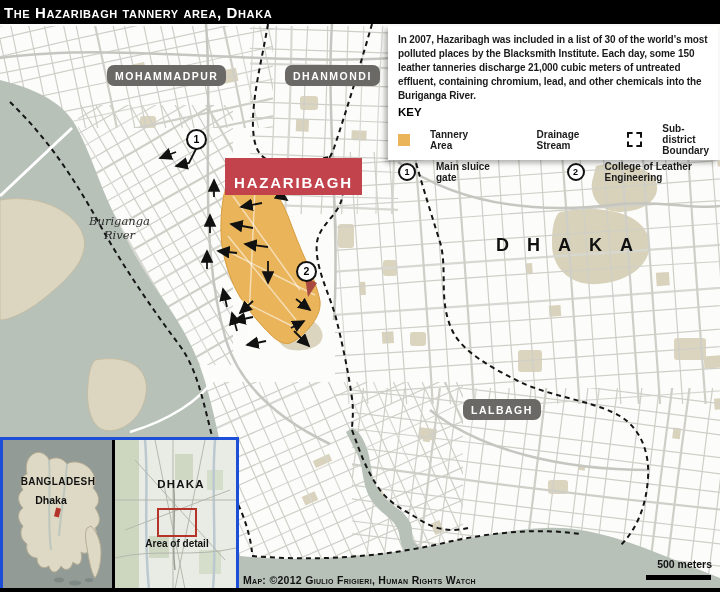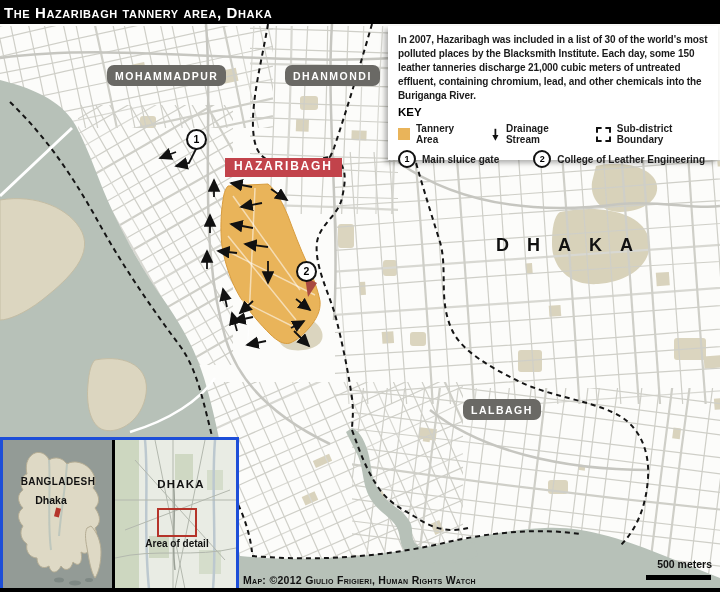--- a/index.html
+++ b/index.html
@@ -9,32 +9,32 @@
 
   
   .titlebar{position:absolute;left:0;top:0;width:720px;height:24px;background:#000;z-index:6;
             display:flex;align-items:center;box-sizing:border-box;padding-left:4px;}
   .titlebar .t{color:#fff;font-weight:700;font-size:15px;font-variant:small-caps;letter-spacing:.6px;}
 
   .descpanel{position:absolute;left:388px;top:26px;width:330px;height:134px;background:#fff;z-index:5;
              box-shadow:-3px 3px 5px rgba(0,0,0,.30);box-sizing:border-box;padding:7px 9px 5px 10px;}
   .desc{font-weight:700;font-size:10px;line-height:14px;letter-spacing:-.1px;color:#1b1b1b;}
   .keyhead{font-weight:700;font-size:11.5px;color:#000;margin-top:3px;}
-  .keyrow{display:flex;align-items:center;gap:6px;font-weight:700;font-size:10px;color:#1b1b1b;margin-top:5px;}
+  .keyrow{display:flex;align-items:center;gap:20px;font-weight:700;font-size:10px;color:#1b1b1b;margin-top:5px;}
   .sw-tannery{width:12px;height:12px;background:#e9b45a;flex:0 0 auto;}
   .sw-bound{width:11px;height:11px;border:2px dashed #111;flex:0 0 auto;}
   .badge{width:14px;height:14px;border:2px solid #111;border-radius:50%;background:#fff;flex:0 0 auto;
          font-weight:700;font-size:9px;line-height:14px;text-align:center;color:#000;}
   .keyrow .gap{width:8px;flex:0 0 auto;}
 
   
   .graybox{position:absolute;z-index:2;background:#6a6965;color:#fff;font-weight:700;font-size:10.5px;
            letter-spacing:1.5px;padding:5px 8px 4px;white-space:nowrap;border-radius:7px;}
-  .redbox{position:absolute;z-index:2;background:#c2434b;color:#fff;font-weight:700;font-size:12px;
-          letter-spacing:1.8px;padding:1px 9px 4px;white-space:nowrap;}
+  .redbox{position:absolute;z-index:2;background:#c2434b;color:#fff;font-weight:700;font-size:15px;
+          letter-spacing:1.8px;padding:16px 9px 4px;white-space:nowrap;}
   .bigcity{position:absolute;z-index:2;color:#111;font-weight:700;font-size:18px;letter-spacing:18px;white-space:nowrap;}
   .riverlabel{position:absolute;z-index:2;width:95px;text-align:center;color:#2e2e2e;
               font-family:"DejaVu Serif","Liberation Serif",serif;font-style:italic;font-size:11.5px;line-height:13.5px;}
   .marker{position:absolute;z-index:2;width:17px;height:17px;border:2px solid #111;border-radius:50%;background:#fff;
           font-weight:700;font-size:10.5px;line-height:17px;text-align:center;color:#000;box-sizing:content-box;}
 
   
   .credit{position:absolute;left:243px;top:574px;z-index:5;font-weight:700;font-size:10.5px;
           font-variant:small-caps;letter-spacing:.3px;color:#111;white-space:nowrap;}
   .scalelabel{position:absolute;left:640px;top:558px;width:72px;text-align:right;z-index:5;
@@ -474,20 +474,24 @@
       <path d="M196,149 L189,163 L176,166" marker-end="url(#ah)"></path>
       <path d="M176,152 L160,158" marker-end="url(#ah)"></path>
     </g>
   </svg>
 
   <div class="graybox" style="left:107px;top:65px">MOHAMMADPUR</div>
   <div class="graybox" style="left:285px;top:65px">DHANMONDI</div>
   <div class="redbox" style="left:225px;top:158px">HAZARIBAGH</div>
   <div class="bigcity" style="left:496px;top:235px">DHAKA</div>
   <div class="graybox" style="left:463px;top:399px">LALBAGH</div>
+  <div class="riverlabel" style="left:72px;top:215px">
+    <div>Buriganga</div>
+    <div>River</div>
+  </div>
   <div class="marker" style="left:186px;top:129px">1</div>
   <div class="marker" style="left:296px;top:261px">2</div>
 
   <div class="titlebar">
     <span class="t">The Hazaribagh tannery area, Dhaka</span>
   </div>
 
   <div class="descpanel">
     <div class="desc">In 2007, Hazaribagh was included in a list of 30 of the world's most polluted places by the Blacksmith Institute. Each day, some 150 leather tanneries discharge 21,000 cubic meters of untreated effluent, containing chromium, lead, and other chemicals into the Buriganga River.</div>
     <div class="keyhead">KEY</div>

